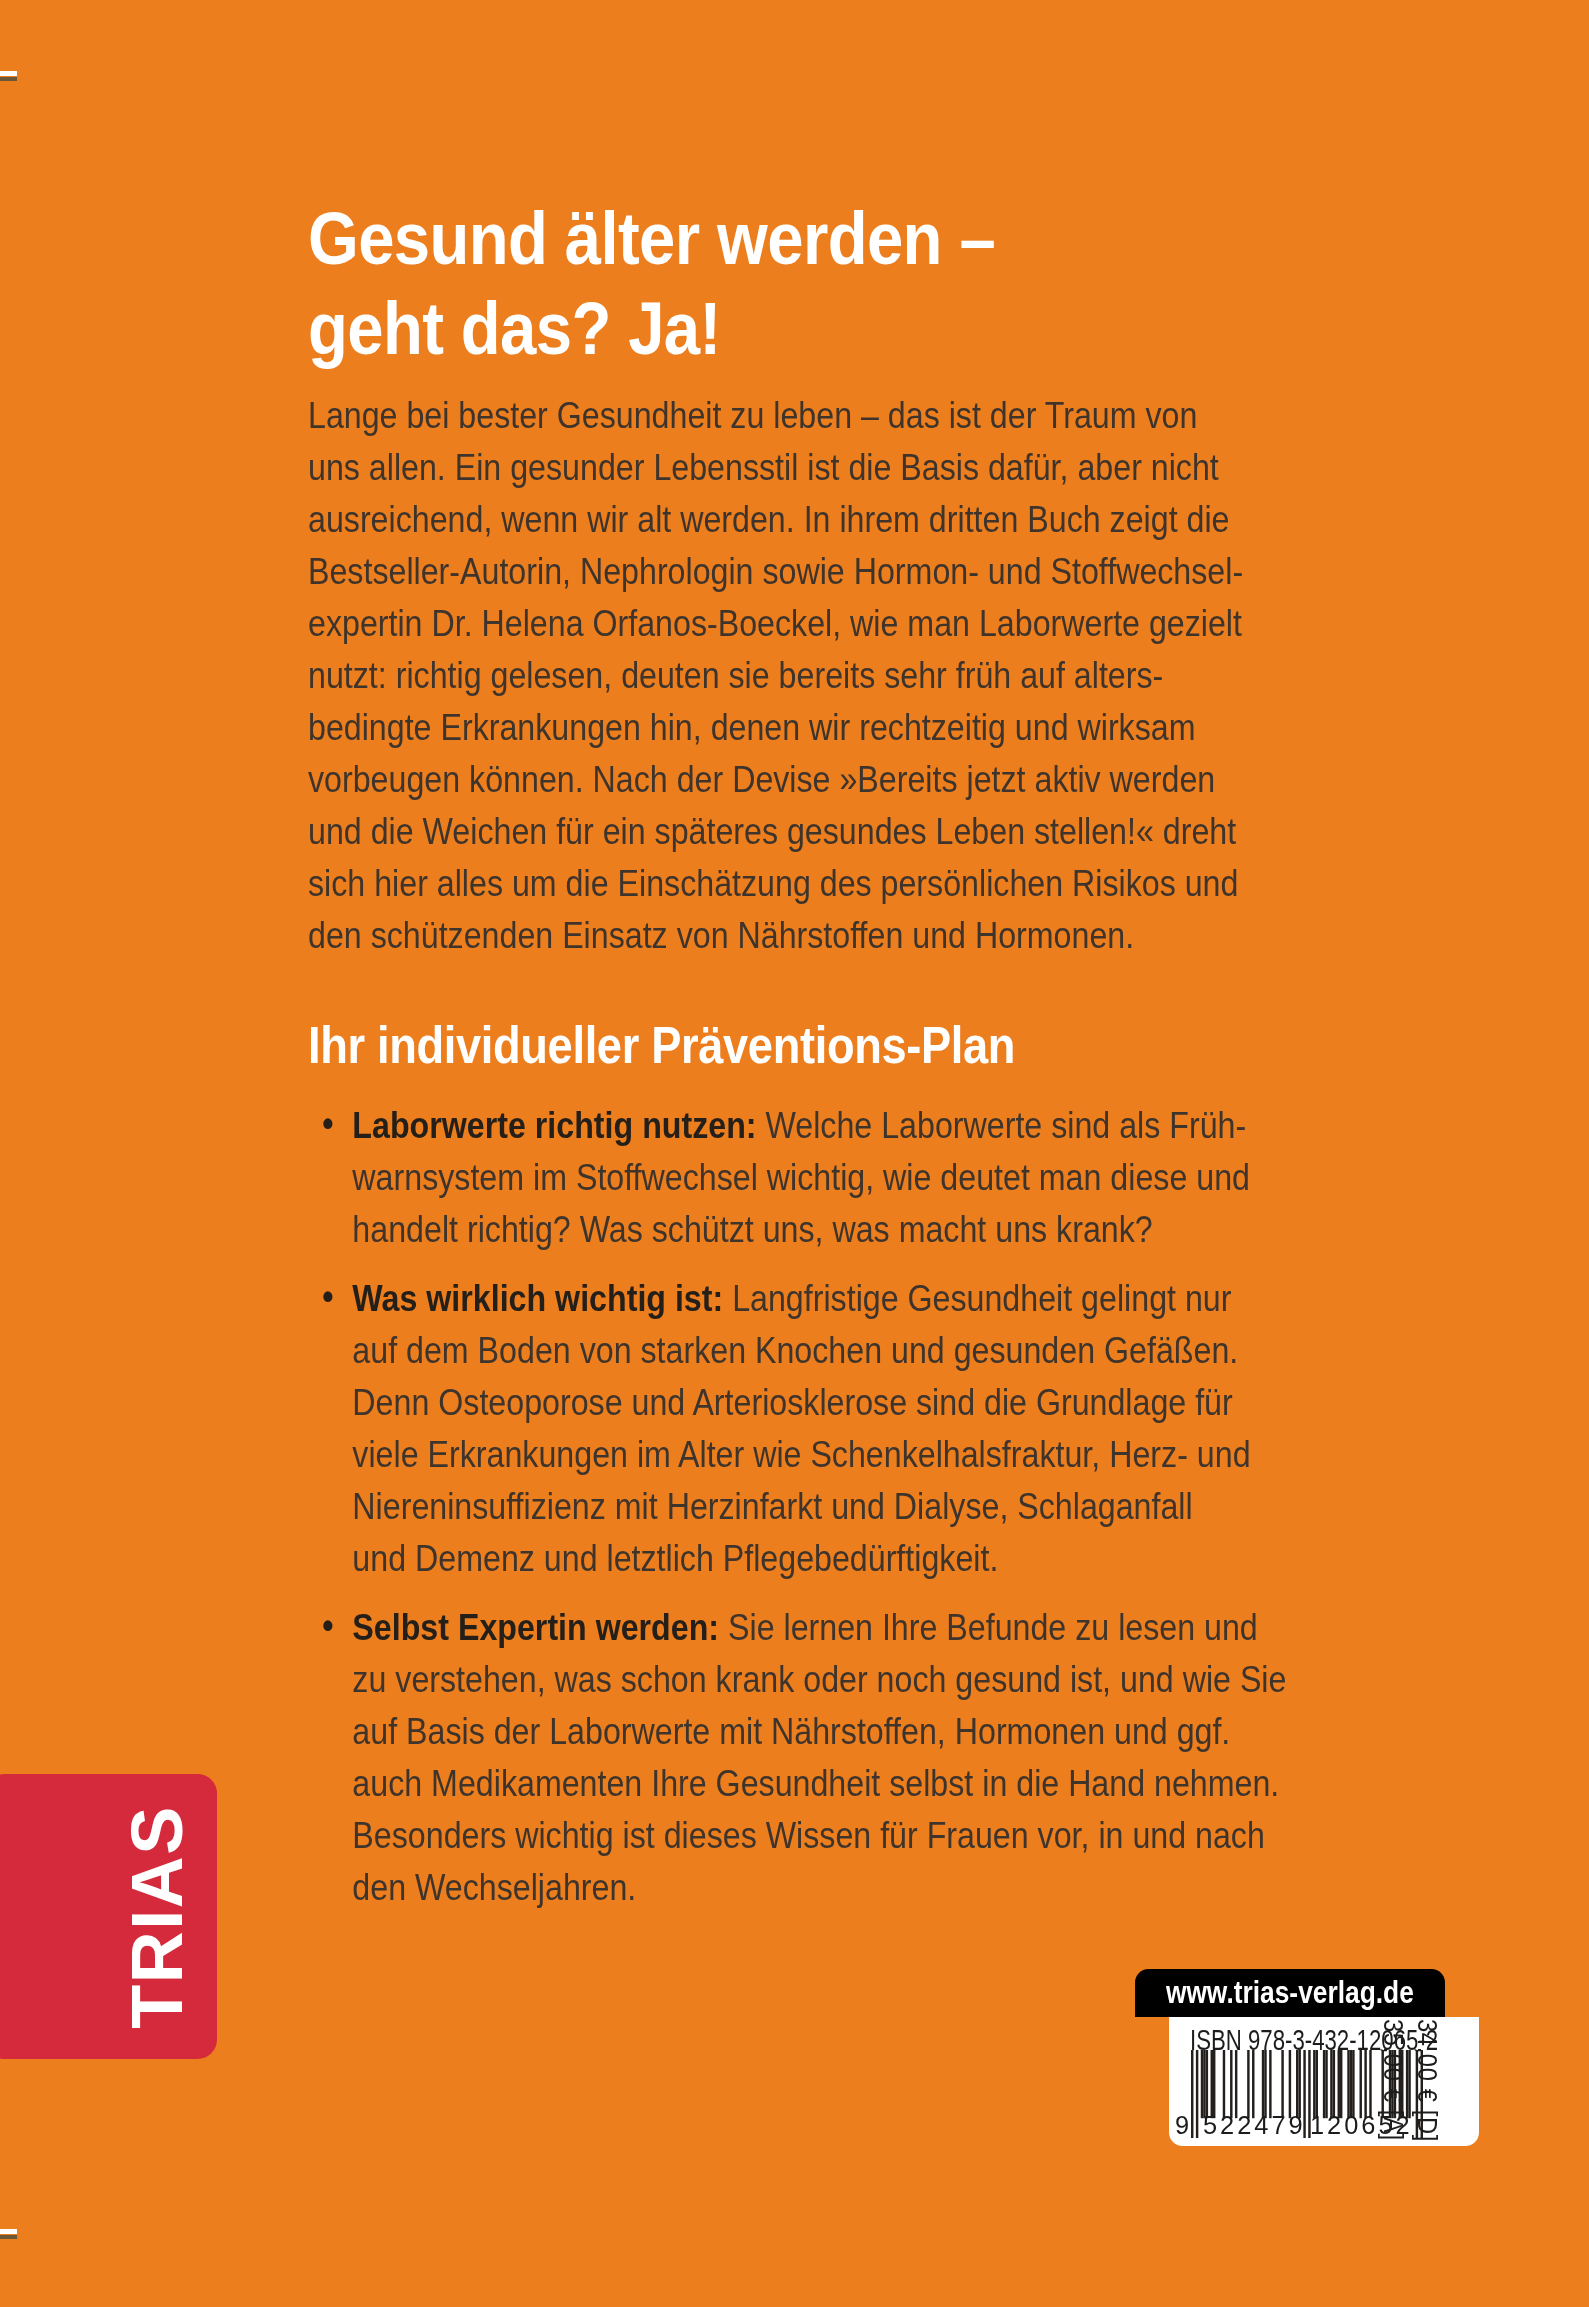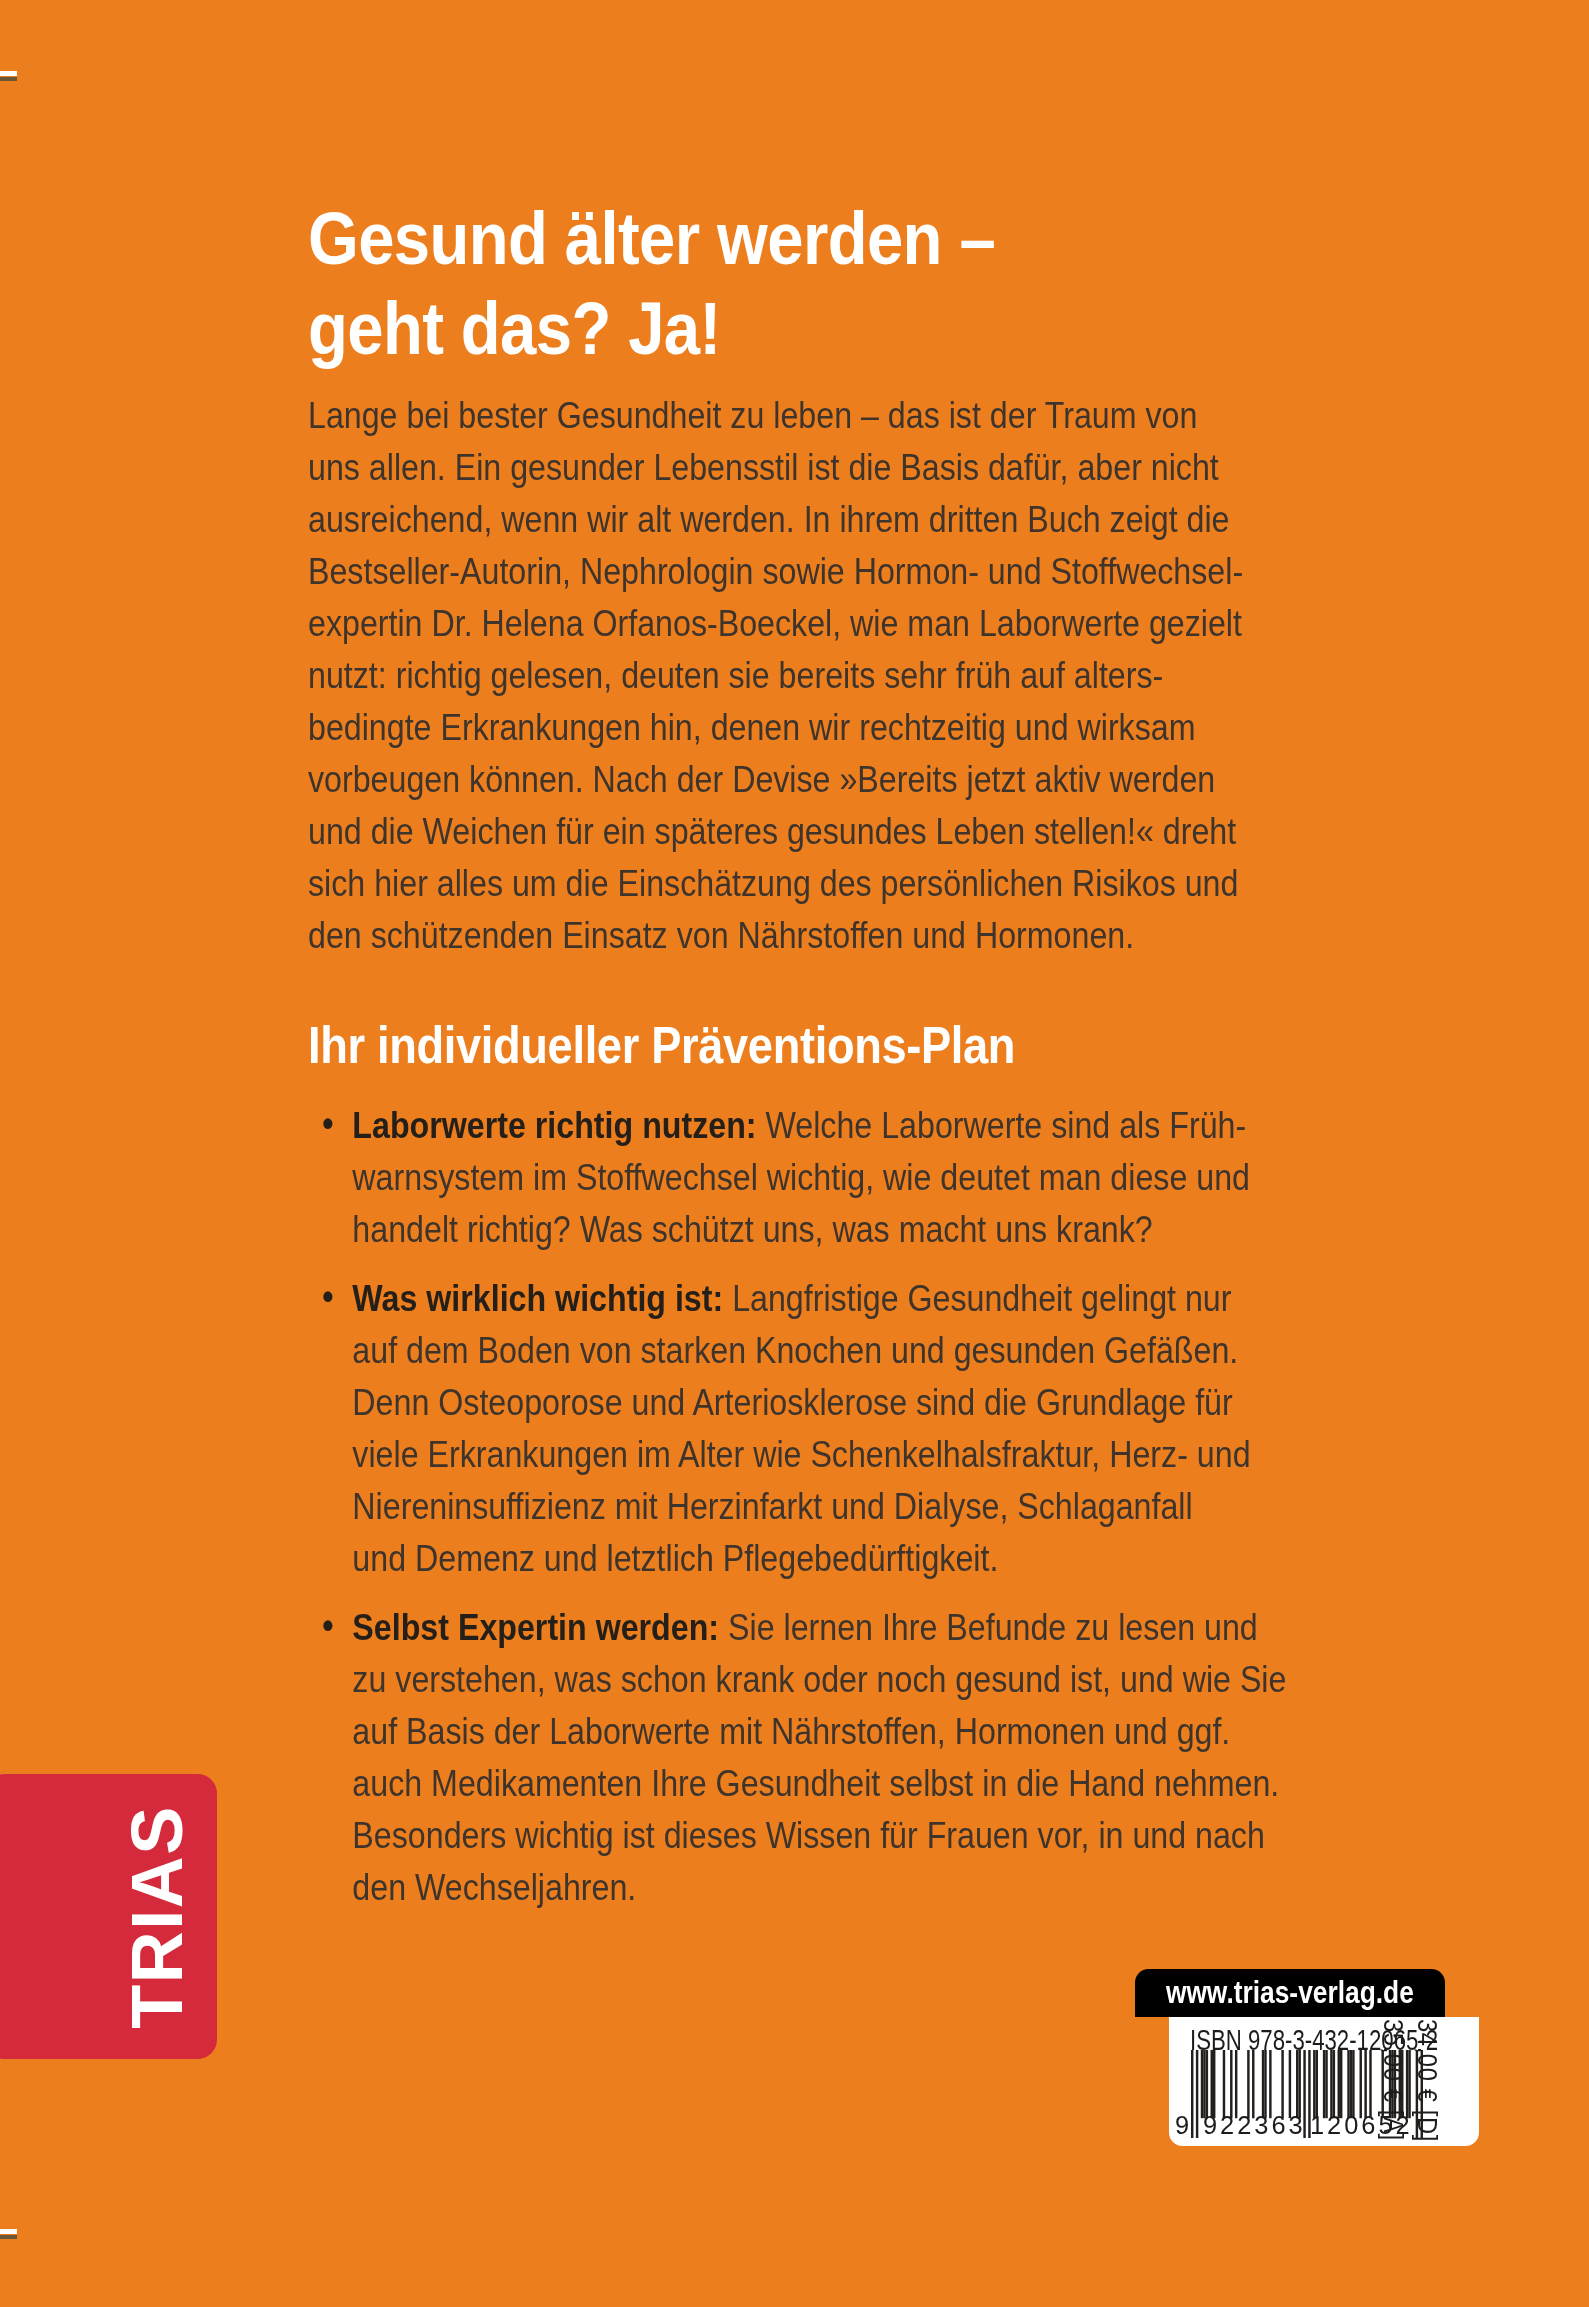--- a/index.html
+++ b/index.html
@@ -278,21 +278,21 @@
           <rect x="83" y="0" width="1" height="31" fill="#231F1D"></rect>
           <rect x="85" y="0" width="1" height="31" fill="#231F1D"></rect>
           <rect x="86" y="0" width="1" height="31" fill="#231F1D"></rect>
           <rect x="88" y="0" width="1" height="31" fill="#231F1D"></rect>
           <rect x="89" y="0" width="1" height="31" fill="#231F1D"></rect>
           <rect x="92" y="0" width="1" height="40" fill="#231F1D"></rect>
           <rect x="94" y="0" width="1" height="40" fill="#231F1D"></rect>
         </svg>
       <div class="digits">
         <span class="dg0">9</span>
-        <span class="dg1">922363</span>
+        <span class="dg1">522479</span>
         <span class="dg2">120652</span>
       </div>
     </div>
     <div class="price price-d">34,00 € [D]</div>
     <div class="price price-a">35,00 € [A]</div>
   </div>
 
 </div>
 
 

